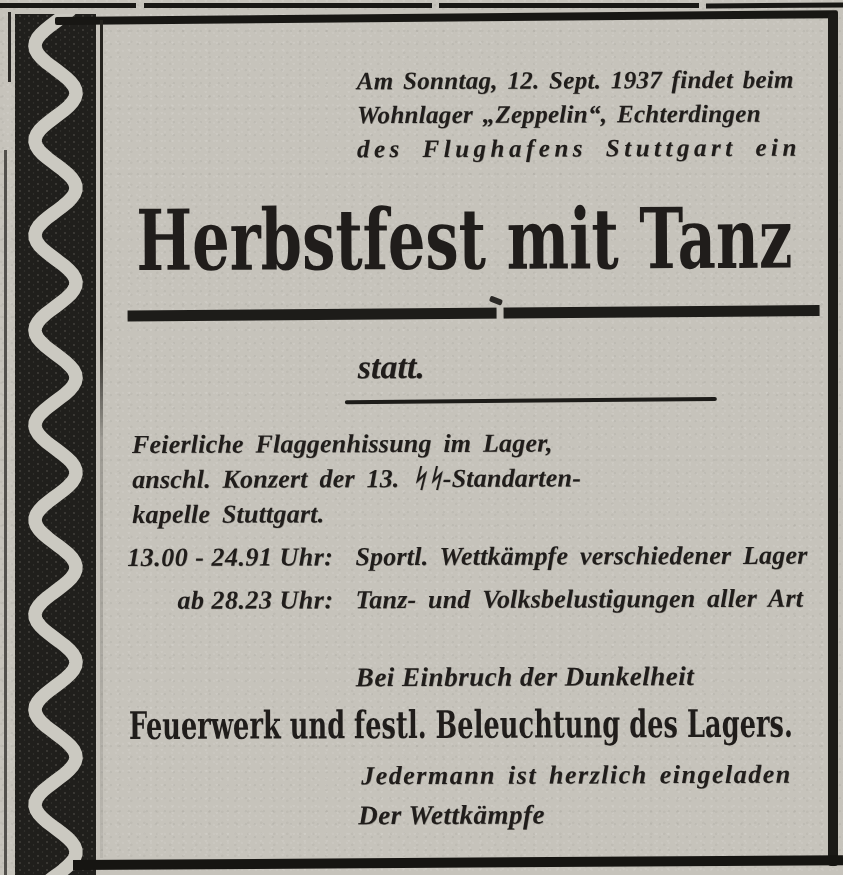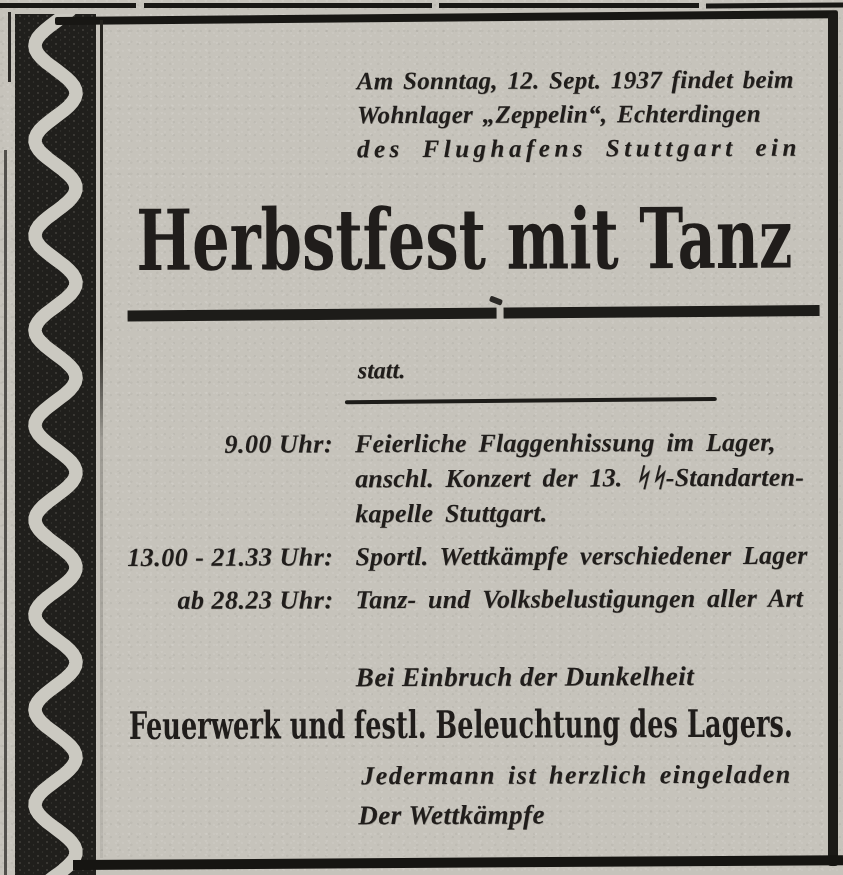--- a/index.html
+++ b/index.html
@@ -44,21 +44,21 @@
   .it{font-style:italic;font-weight:700;}
   .intro{position:absolute;left:358px;top:64px;width:445px;font-size:25px;line-height:34px;
          letter-spacing:.3px;word-spacing:3px;text-shadow:.5px .5px 0 rgba(25,22,20,.35);}
   .intro .l3{letter-spacing:4.5px;word-spacing:8px;}
   .headline-svg{position:absolute;left:0;top:195px;}
   .headline-svg text{font-family:"DejaVu Serif",serif;font-weight:700;fill:var(--ink);}
   .thick-bar{position:absolute;left:128px;top:308px;width:692px;height:11px;background:#1d1c19;
              transform:rotate(-0.25deg);}
   .bar-gap{position:absolute;left:369px;top:-1px;width:7px;height:13px;background:var(--paper);}
   .bar-mark{position:absolute;left:362px;top:-10px;width:13px;height:6px;background:#2b2926;transform:rotate(22deg);border-radius:2px;}
-  .statt{position:absolute;left:358px;top:357px;font-size:24px;text-shadow:.5px .5px 0 rgba(25,22,20,.35);}
+  .statt{position:absolute;left:358px;top:348px;font-size:34px;text-shadow:.5px .5px 0 rgba(25,22,20,.35);}
   .thin-rule{position:absolute;left:345px;top:399px;width:372px;height:4px;background:#1d1c19;
              transform:rotate(-0.3deg);border-radius:2px;}
   .schedule{position:absolute;left:110px;top:426px;width:706px;font-size:26px;line-height:35px;
             text-shadow:.5px .5px 0 rgba(25,22,20,.3);}
   .srow{display:flex;align-items:flex-start;}
   .srow + .srow{margin-top:8px;}
   .stime{width:223px;text-align:right;flex:none;letter-spacing:.5px;}
   .sdesc{margin-left:22px;flex:1;word-spacing:5px;letter-spacing:.2px;}
   .evening-intro{position:absolute;left:355px;top:662px;font-size:27px;letter-spacing:.5px;
                  text-shadow:.5px .5px 0 rgba(25,22,20,.35);}
@@ -115,29 +115,28 @@
       <div class="bar-gap"></div>
       <div class="bar-mark"></div>
     </div>
 
     <div class="statt it">statt.</div>
 
     <div class="thin-rule"></div>
 
     <div class="schedule it">
       <div class="srow">
-        <div class="stime">9.00 Uhr:</div>
         <div class="sdesc">
           <div>Feierliche Flaggenhissung im Lager,</div>
           <div>anschl. Konzert der 13. ᛋᛋ-Standarten-</div>
           <div>kapelle Stuttgart.</div>
         </div>
       </div>
       <div class="srow">
-        <div class="stime">13.00 - 21.33 Uhr:</div>
+        <div class="stime">13.00 - 24.91 Uhr:</div>
         <div class="sdesc">
           <div>Sportl. Wettkämpfe verschiedener Lager</div>
         </div>
       </div>
       <div class="srow">
         <div class="stime">ab 28.23 Uhr:</div>
         <div class="sdesc">
           <div>Tanz- und Volksbelustigungen aller Art</div>
         </div>
       </div>

